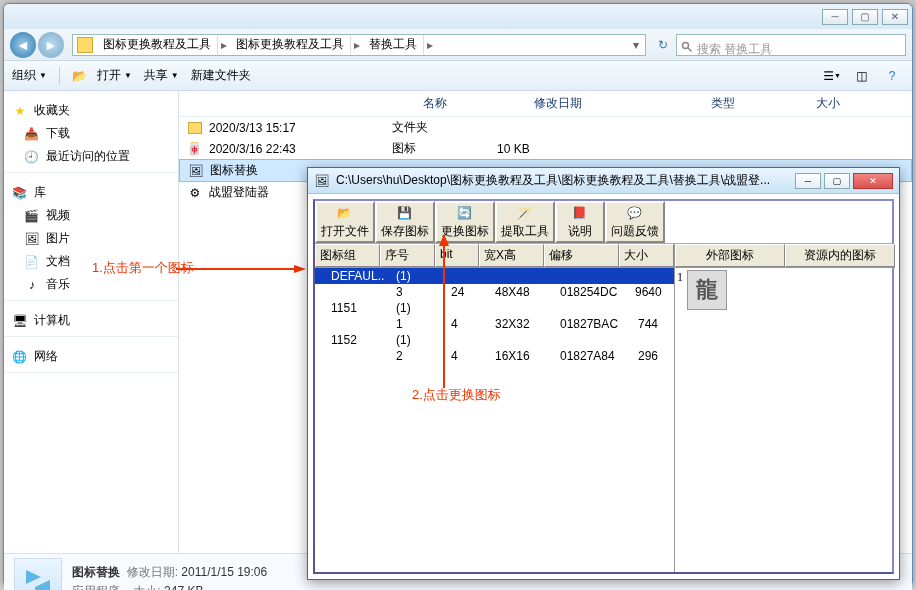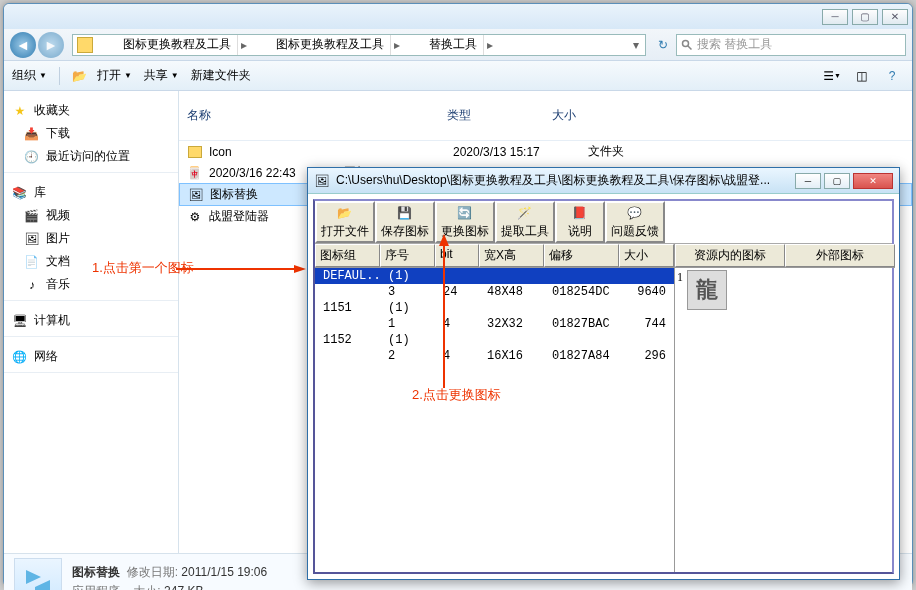--- a/index.html
+++ b/index.html
@@ -10,23 +10,23 @@
 
 
 .titlebar-exp { height: 25px; background: linear-gradient(#eaf3fb, #d7e8f7); display: flex; justify-content: flex-end; align-items: center; padding: 0 4px; border-radius: 6px 6px 0 0; }
 .win-btn { width: 26px; height: 16px; margin-left: 4px; border: 1px solid #8aa; background: linear-gradient(#fdfdfd,#e0eaf0); display:flex; align-items:center; justify-content:center; color:#556; font-size:10px; }
 
 
 .addr-row { height: 32px; background: linear-gradient(#f2f6fa,#e6eef6); display:flex; align-items:center; padding: 0 6px; border-bottom:1px solid #c9d8e8; }
 .nav-circle { width:26px; height:26px; border-radius:50%; background: radial-gradient(#9ecbe8,#2f7bb0); display:flex; align-items:center; justify-content:center; color:#fff; margin-right:2px; font-size:14px; }
 .addr-box { flex:1; height:22px; border:1px solid #9bb; background:#fff; display:flex; align-items:center; margin: 0 6px; }
 .addr-icon { width:16px; height:16px; background:#ffd96a; border:1px solid #caa93b; margin: 0 4px; }
-.addr-crumb { padding: 8px 6px; border-right: 1px solid #ddd; height: 100%; display:flex; align-items:center;margin-left:20px; }
+.addr-crumb { padding: 8px 6px; border-right: 1px solid #ddd; height: 100%; display:flex; align-items:center; }
 .refresh-btn { width:22px; height:22px; display:flex; align-items:center; justify-content:center; color:#2f7bb0; }
-.search-box { width: 230px; height:22px; border:1px solid #9bb; background:#fff; margin-left:2px; display:flex; align-items:center; padding:6px 4px; color:#999; }
+.search-box { width: 230px; height:22px; border:1px solid #9bb; background:#fff; margin-left:2px; display:flex; padding:6px 4px; color:#999; }
 .search-box svg { margin-right:4px; }
 
 
 .toolbar-exp { height: 30px; background: linear-gradient(#f6fafd,#e3eff8); border-bottom:1px solid #c9d8e8; display:flex; align-items:center; padding: 0 8px; gap: 12px; }
 .toolbar-exp .drop { display:flex; align-items:center; gap:3px; }
 .toolbar-exp .sep { width:1px; height:18px; background:#c0d0e0; }
 .toolbar-right { margin-left:auto; display:flex; gap:6px; }
 .toolbar-right .tb-btn { width:24px; height:20px; border:1px solid transparent; display:flex; align-items:center; justify-content:center; }
 
 
@@ -34,24 +34,24 @@
 .sidebar { width: 175px; border-right:1px solid #d6e2ec; padding: 4px 0; overflow:hidden; }
 .sidebar .group { padding: 4px 0; border-bottom: 1px solid #e8eef4; margin-bottom: 4px; }
 .sidebar .head { display:flex; align-items:center; padding: 3px 8px; }
 .sidebar .item { display:flex; align-items:center; padding: 3px 20px; }
 .icon16 { width:16px; height:16px; margin-right:6px; display:inline-flex; align-items:center; justify-content:center; }
 .star { color:#f5c518; }
 .folder-yellow { background:#ffd96a; border:1px solid #caa93b; width:14px; height:12px; }
 .blue-sq { background:#3d8de3; width:12px; height:12px; }
 
 .content { flex:1; }
-.content .head-row { display:flex; padding: 16px 8px; color:#1a3c70; border-bottom:1px solid #e6eef6; }
+.content .head-row { display:flex; padding: 4px 8px; color:#1a3c70; border-bottom:1px solid #e6eef6;text-align:right; }
 .col-name { width: 260px; }
 .col-date { width: 135px; }
-.col-type { width: 105px; }
+.col-type { width: 105px; margin-left: 48px; }
 .col-size { width: 105px; }
 .row { display:flex; padding: 2px 8px; align-items:center; }
 .row.sel { background: #cde8ff; border: 1px solid #7ec1ff; }
 .row .cell { display:inline-block; }
 
 
 .statusbar { height: 56px; border-top:1px solid #d6e2ec; display:flex; align-items:center; padding: 0 10px; gap: 10px; background:#f7fbff; }
 .statusbar .big-icon { width: 48px; height: 48px; border:1px solid #cde; background: linear-gradient(#eaf5ff,#cde8ff); display:flex; align-items:center; justify-content:center; }
 .statusbar .meta { display:flex; flex-direction:column; gap:2px; color:#333; }
 
@@ -74,21 +74,21 @@
 .tool-body { flex:1; display:flex; }
 .tool-left { flex:1; border-right: 1px solid #999; display:flex; flex-direction:column; }
 .tool-right { width: 220px; }
 
 .grid-head { display:flex; background:#ece9d8; border-bottom:1px solid #999; }
 .grid-head .gh { border: 1px solid; border-color:#fff #888 #888 #fff; padding: 2px 4px; font-size:12px; }
 .gh-1{width:65px} .gh-2{width:55px} .gh-3{width:44px} .gh-4{width:65px} .gh-5{width:75px} .gh-6{width:55px}
 .grid-rows { flex:1; background:#fff; font-family: "SimSun", monospace; font-size:12px; }
 .grow { display:flex; }
 .grow.sel { background:#1040c0; color:#fff; }
-.grow .gc { padding: 1px 8px; font-family: Liberation Mono, monospace; }
+.grow .gc { padding: 1px 16px; }
 .gc-1{width:65px} .gc-2{width:55px} .gc-3{width:44px} .gc-4{width:65px} .gc-5{width:75px} .gc-6{width:55px; text-align:right;}
 
 .right-head { display:flex; background:#ece9d8; border-bottom:1px solid #999; }
 .right-head .rh { border: 1px solid; border-color:#fff #888 #888 #fff; padding: 2px 4px; font-size:12px; text-align:center; }
 .rh-1 { width: 110px; } .rh-2 { width: 110px; }
 .right-body { display:flex; padding: 2px; }
 .res-idx { width: 10px; font-family:"SimSun"; }
 .res-icon { width: 40px; height: 40px; background: #ddd; border:1px solid #999; display:flex; align-items:center; justify-content:center; font-size:22px; font-family:"SimSun"; font-weight:bold; color:#555; }
 
 .annotation-2 { position:absolute; left:412px; top:386px; color:#e30; font-size:13px; z-index:40; }
@@ -199,29 +199,29 @@
         <div class="head">
             <span class="icon16">🌐</span>
             <span>网络</span>
           </div>
       </div>
     </div>
 
     <div class="content">
       <div class="head-row">
         <span class="col-name">名称</span>
+        <span class="col-date">修改日期</span>
         <span class="col-type">类型</span>
         <span class="col-size">大小</span>
       </div>
       <div id="file-rows">
           <div class="row">
             <span class="icon16">
               <span class="folder-yellow"></span>
             </span>
-            <span class="cell col-name" style="width:244px">Icon</span>
             <span class="cell col-date">2020/3/13 15:17</span>
             <span class="cell col-type">文件夹</span>
             <span class="cell col-size" style="text-align:right"></span>
           </div>
           <div class="row">
             <span class="icon16">🀄</span>
             <span class="cell col-date">2020/3/16 22:43</span>
             <span class="cell col-type">图标</span>
             <span class="cell col-size" style="text-align:left">10 KB</span>
           </div>
@@ -258,21 +258,21 @@
 
 <div class="annotation-1">1.点击第一个图标</div>
 <div class="arrow1"><svg viewBox="0 0 130 8">
       <line x1="0" y1="4" x2="120" y2="4" stroke="#e30" stroke-width="2"></line>
       <polygon points="130,4 118,0 118,8" fill="#e30"></polygon>
     </svg></div>
 
 <div class="tool-win">
   <div class="tool-title">
     <span class="icon16">🖼</span>
-    <span style="flex:1; white-space:nowrap; overflow:hidden; text-overflow:ellipsis;">C:\Users\hu\Desktop\图标更换教程及工具\图标更换教程及工具\保存图标\战盟登...</span>
+    <span style="flex:1; white-space:nowrap; overflow:hidden; text-overflow:ellipsis;">C:\Users\hu\Desktop\图标更换教程及工具\图标更换教程及工具\替换工具\战盟登...</span>
     <div class="min">─</div>
     <div class="max">▢</div>
     <div class="close">✕</div>
   </div>
   <div class="tool-inner">
     <div class="tool-bar">
       <div class="tool-btn">
           <span class="tb-icon">📂</span>
           <span>打开文件</span>
         </div>
@@ -353,22 +353,22 @@
               <span class="gc gc-2">2</span>
               <span class="gc gc-3">4</span>
               <span class="gc gc-4">16X16</span>
               <span class="gc gc-5">01827A84</span>
               <span class="gc gc-6">296</span>
             </div>
           </div>
       </div>
       <div class="tool-right">
         <div class="right-head">
+          <div class="rh rh-2">外部图标</div>
           <div class="rh rh-1">资源内的图标</div>
-          <div class="rh rh-2">外部图标</div>
         </div>
         <div class="right-body">
           <span class="res-idx">1</span>
           <div class="res-icon">龍</div>
         </div>
       </div>
     </div>
   </div>
 </div>
 

